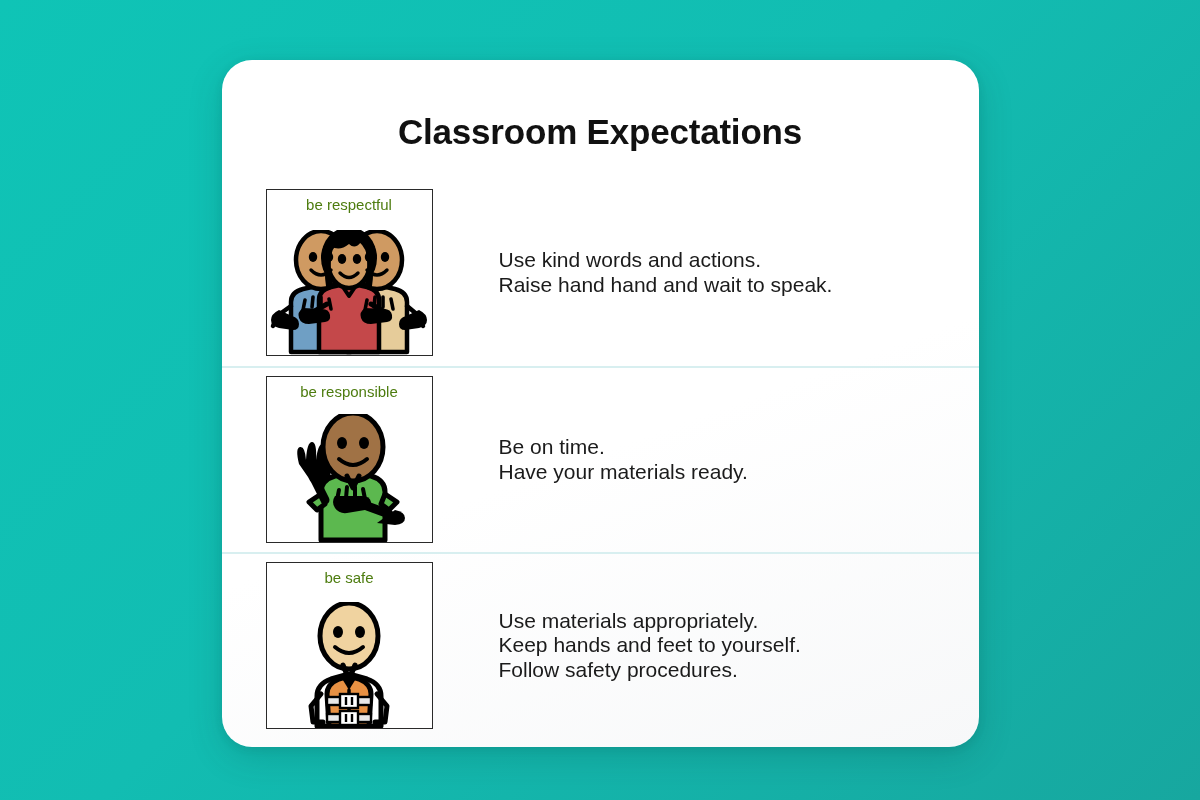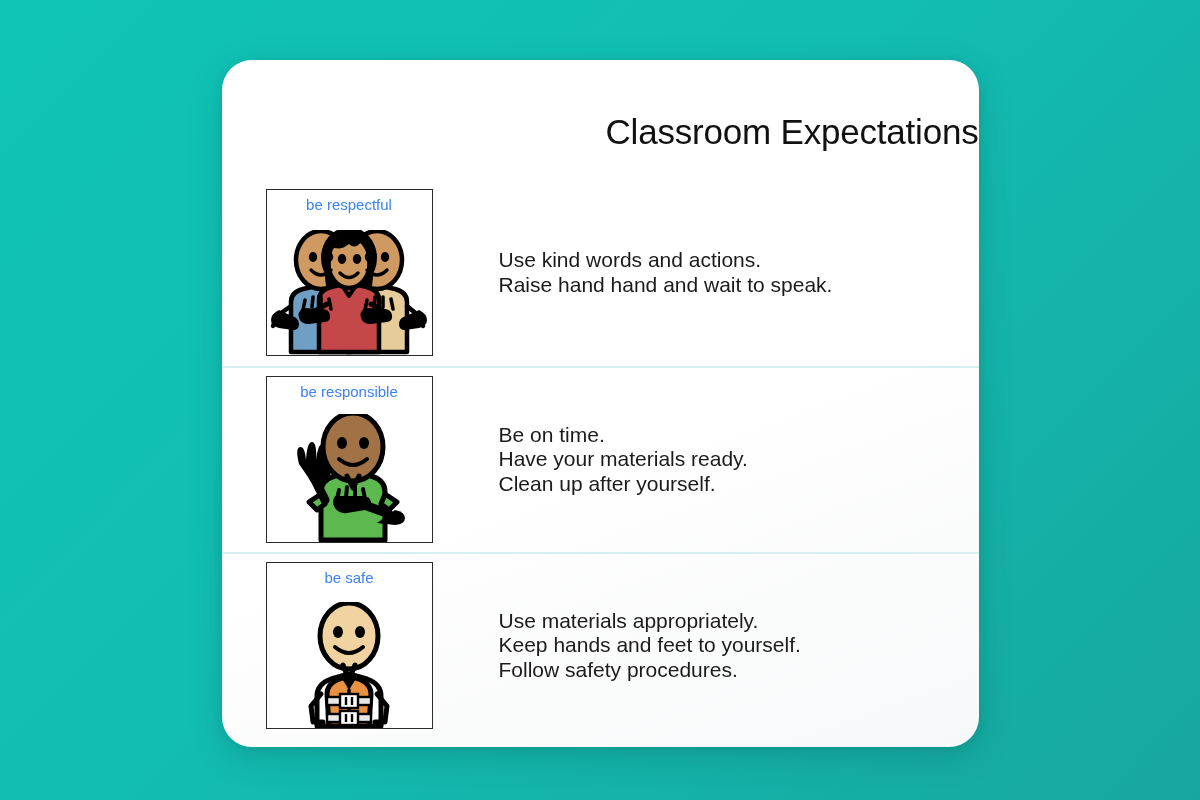--- a/index.html
+++ b/index.html
@@ -27,23 +27,23 @@
     background: linear-gradient(160deg, #ffffff 0%, #ffffff 55%, #f7f8f9 100%);
     border-radius: 30px;
     box-shadow: 0 10px 34px rgba(0, 60, 58, 0.18),
                 0 2px 8px rgba(0, 60, 58, 0.10);
     margin-top: 6px;
     padding: 0;
     overflow: hidden;
   }
 
   .card-title {
-    text-align: right;
+    text-align: center;
     font-size: 35px;
-    font-weight: normal;
+    font-weight: bold;
     color: #111111;
     letter-spacing: -0.2px;
     padding-top: 52px;
     padding-bottom: 28px;
   }
 
   
   .rows { display: block; }
 
   .row {
@@ -62,21 +62,21 @@
     border: 1.5px solid #2a2a2a;
     background: #ffffff;
     display: flex;
     flex-direction: column;
     align-items: center;
     position: relative;
   }
 
   .picto-label {
     font-size: 15px;
-    color: #3b82f6;
+    color: #4d7c0f;
     padding-top: 7px;
     line-height: 1.1;
     text-align: center;
   }
 
   .picto-art {
     flex: 1 1 auto;
     width: 100%;
     display: flex;
     align-items: flex-end;
@@ -213,21 +213,20 @@
             </g>
 
             <path d="M70 45 Q84 57 98 45" fill="none" stroke="#000000" stroke-width="4" stroke-linecap="round"></path>
           </svg>
         </div>
       </div>
 
       <div class="lines">
         <div class="line">Be on time.</div>
         <div class="line">Have your materials ready.</div>
-        <div class="line">Clean up after yourself.</div>
       </div>
     </div>
 
     <div class="row">
 
       <div class="picto-frame">
         <div class="picto-label">be safe</div>
         <div class="picto-art">
           <svg width="160" height="126" viewBox="0 0 160 126" aria-hidden="true">
             <g stroke="#000000" stroke-width="5" stroke-linejoin="round" stroke-linecap="round">

